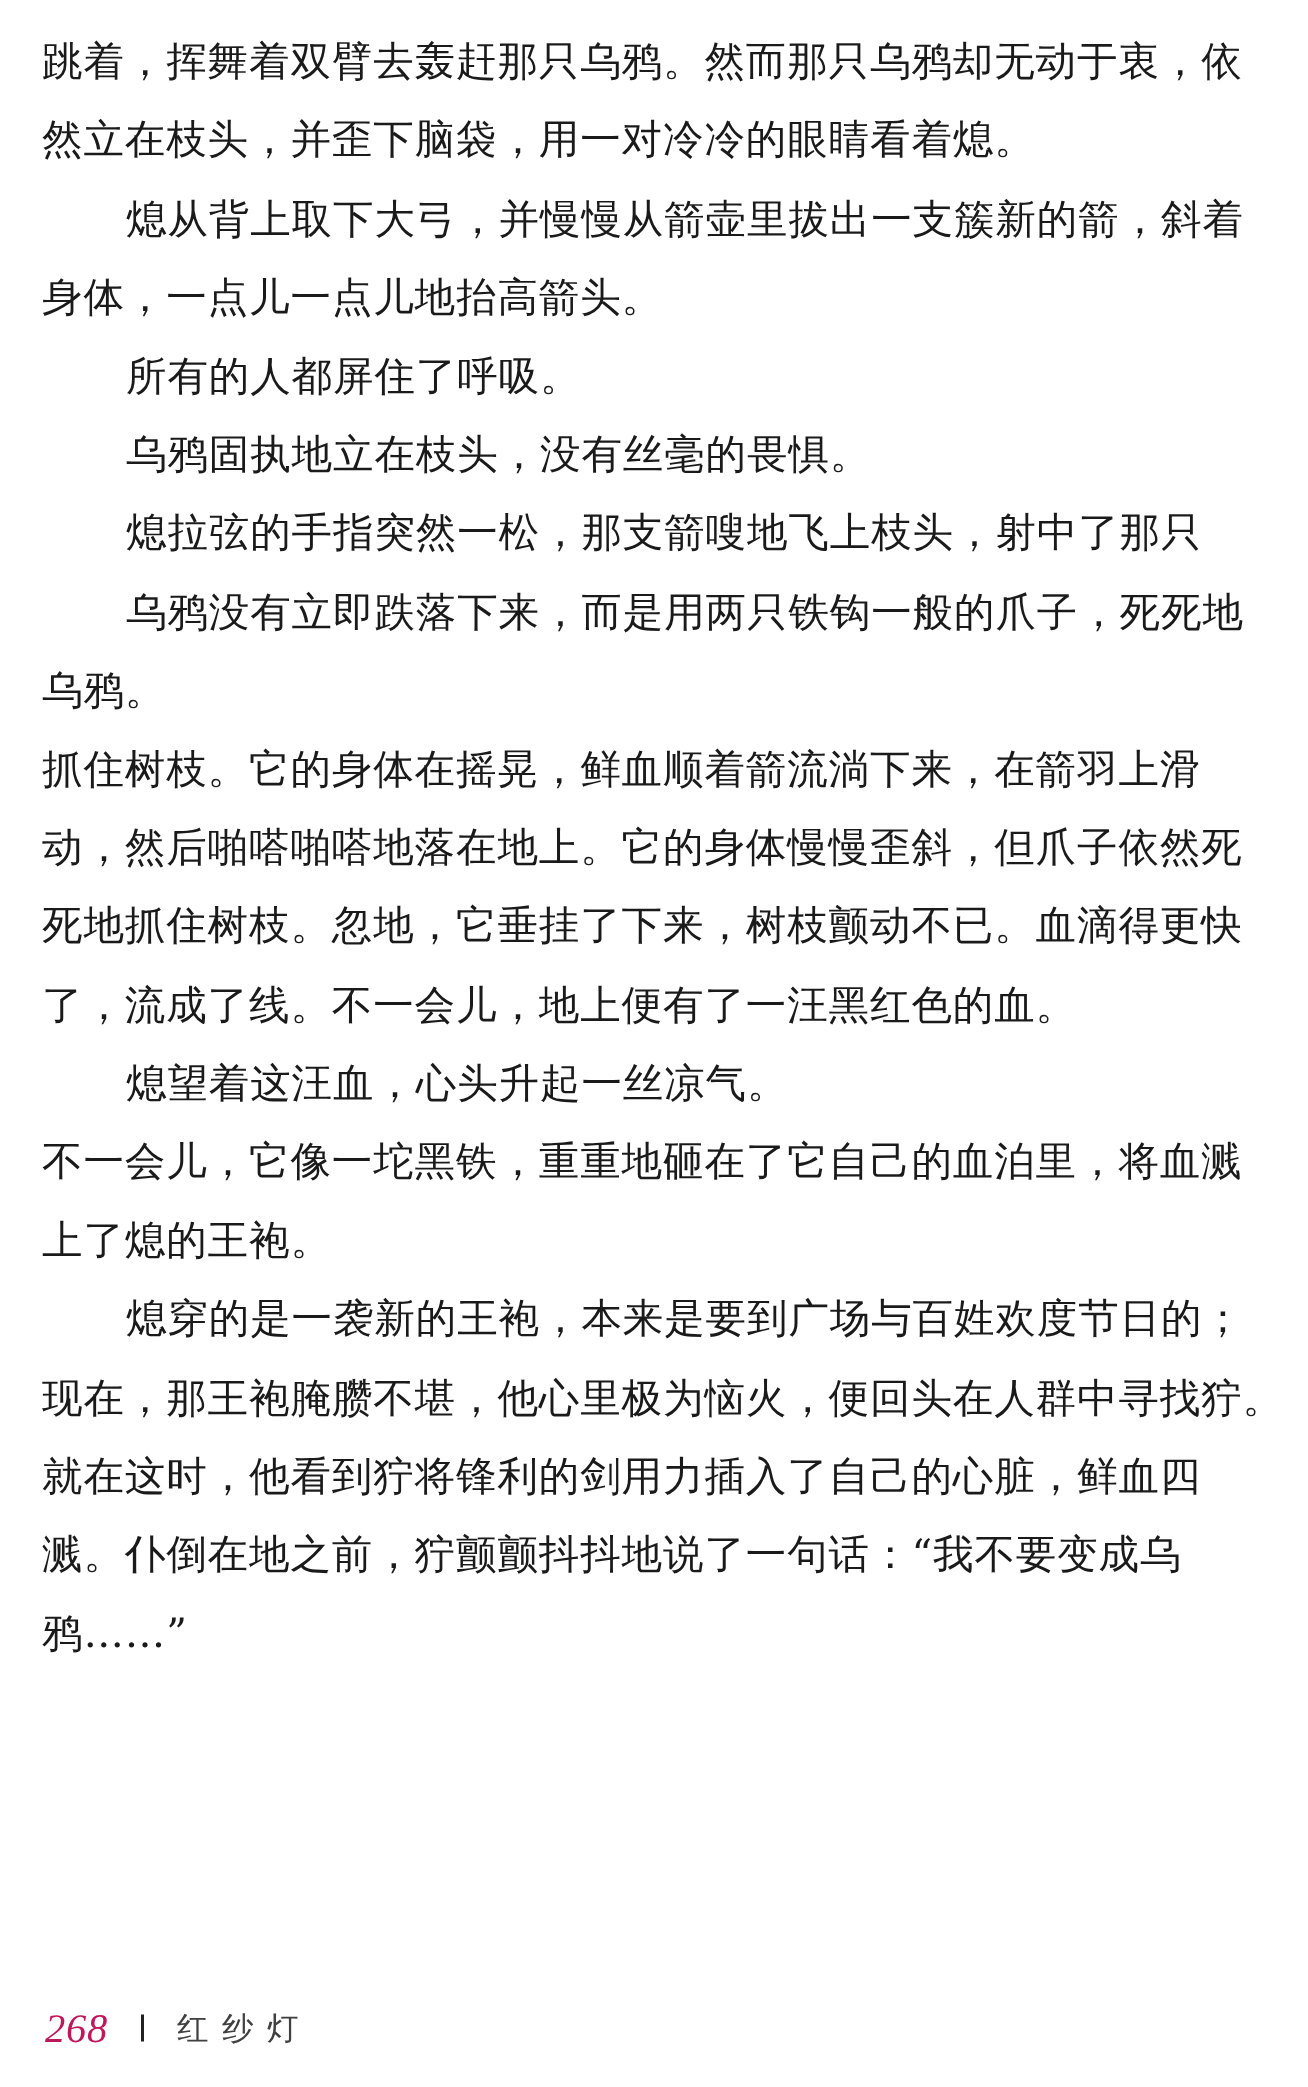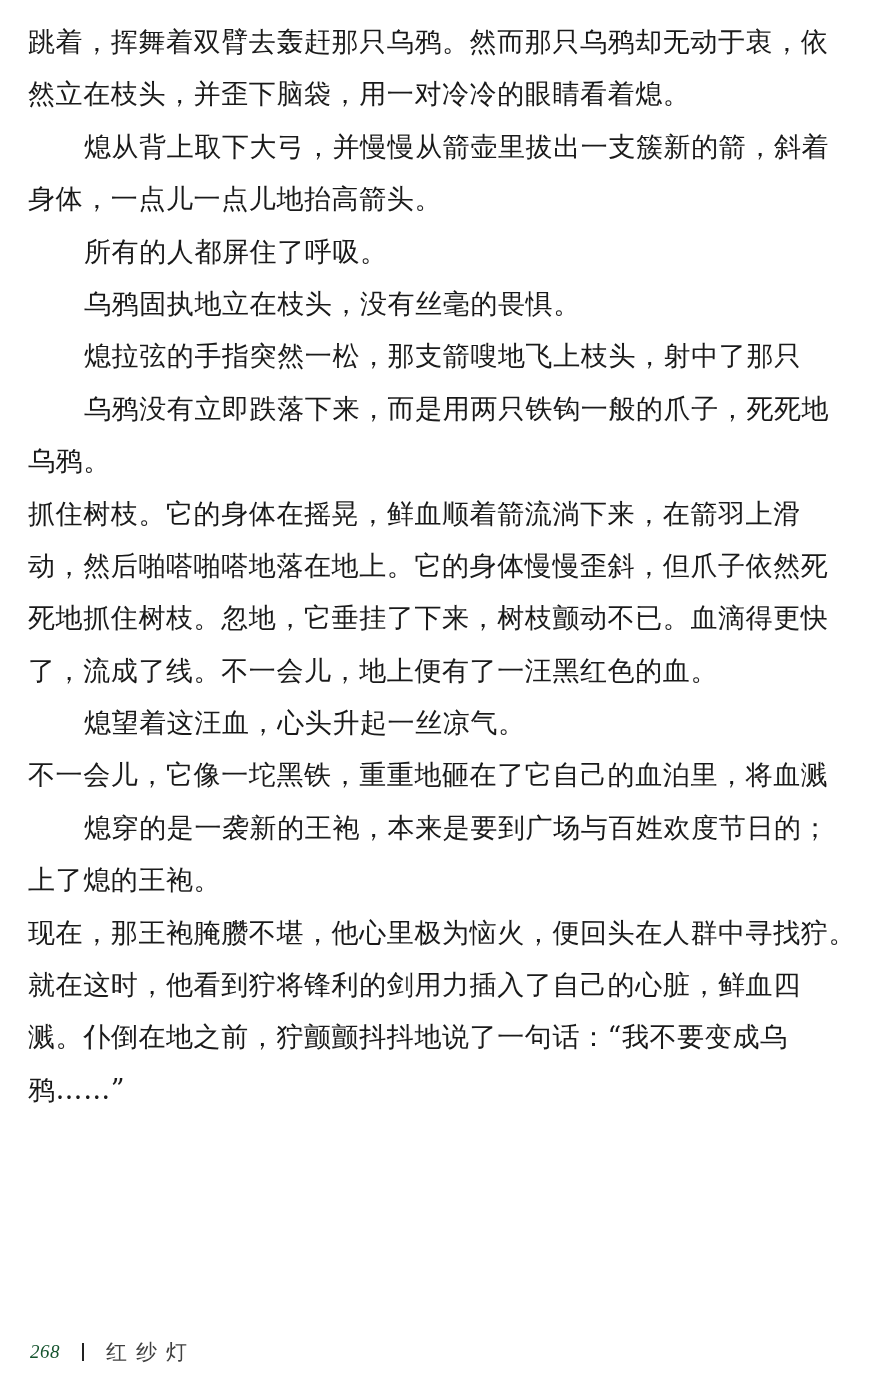--- a/index.html
+++ b/index.html
@@ -35,22 +35,22 @@
       position: absolute;
       left: 30px;
       top: 1332px;
       height: 40px;
       display: flex;
       align-items: center;
     }
     .page-number {
       font-family: "Liberation Serif", "DejaVu Serif", serif;
       font-style: italic;
-      font-size: 19px;
-      color: #14532d;
+      font-size: 27px;
+      color: #be185d;
       letter-spacing: 0.5px;
     }
     .footer-divider {
       display: inline-block;
       width: 2px;
       height: 18px;
       background: #222;
       margin-left: 22px;
       margin-right: 22px;
     }
@@ -73,22 +73,22 @@
   <div class="line indent">乌鸦固执地立在枝头，没有丝毫的畏惧。</div>
   <div class="line indent">熄拉弦的手指突然一松，那支箭嗖地飞上枝头，射中了那只</div>
   <div class="line indent">乌鸦没有立即跌落下来，而是用两只铁钩一般的爪子，死死地</div>
   <div class="line">乌鸦。</div>
   <div class="line">抓住树枝。它的身体在摇晃，鲜血顺着箭流淌下来，在箭羽上滑</div>
   <div class="line">动，然后啪嗒啪嗒地落在地上。它的身体慢慢歪斜，但爪子依然死</div>
   <div class="line">死地抓住树枝。忽地，它垂挂了下来，树枝颤动不已。血滴得更快</div>
   <div class="line">了，流成了线。不一会儿，地上便有了一汪黑红色的血。</div>
   <div class="line indent">熄望着这汪血，心头升起一丝凉气。</div>
   <div class="line">不一会儿，它像一坨黑铁，重重地砸在了它自己的血泊里，将血溅</div>
+  <div class="line">上了熄的王袍。</div>
   <div class="line indent">熄穿的是一袭新的王袍，本来是要到广场与百姓欢度节日的；</div>
-  <div class="line">上了熄的王袍。</div>
   <div class="line">现在，那王袍腌臜不堪，他心里极为恼火，便回头在人群中寻找狞。</div>
   <div class="line">就在这时，他看到狞将锋利的剑用力插入了自己的心脏，鲜血四</div>
   <div class="line">溅。仆倒在地之前，狞颤颤抖抖地说了一句话：“我不要变成乌</div>
   <div class="line">鸦……”</div>
 </div>
 
 <div class="footer">
   <span class="page-number">268</span>
   <span class="footer-divider"></span>
   <span class="book-title">红纱灯</span>

